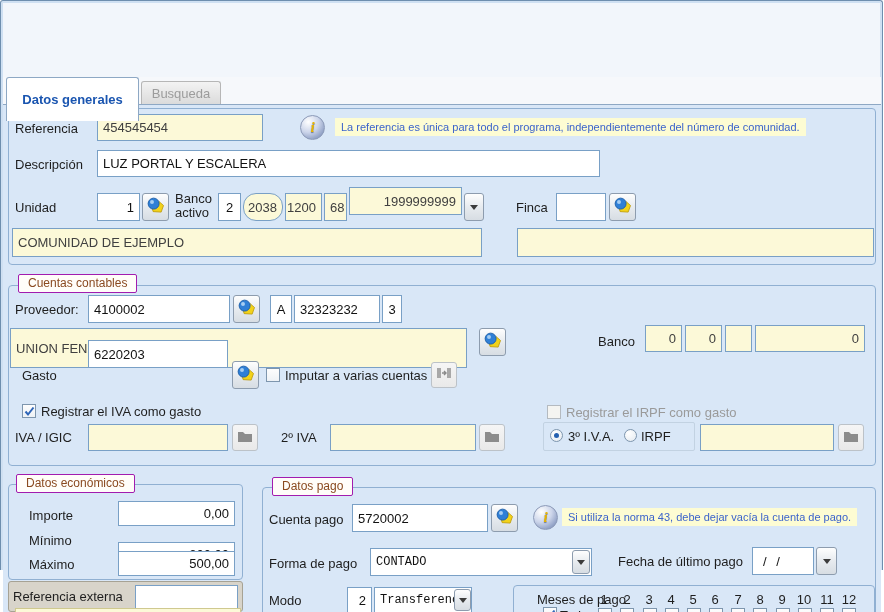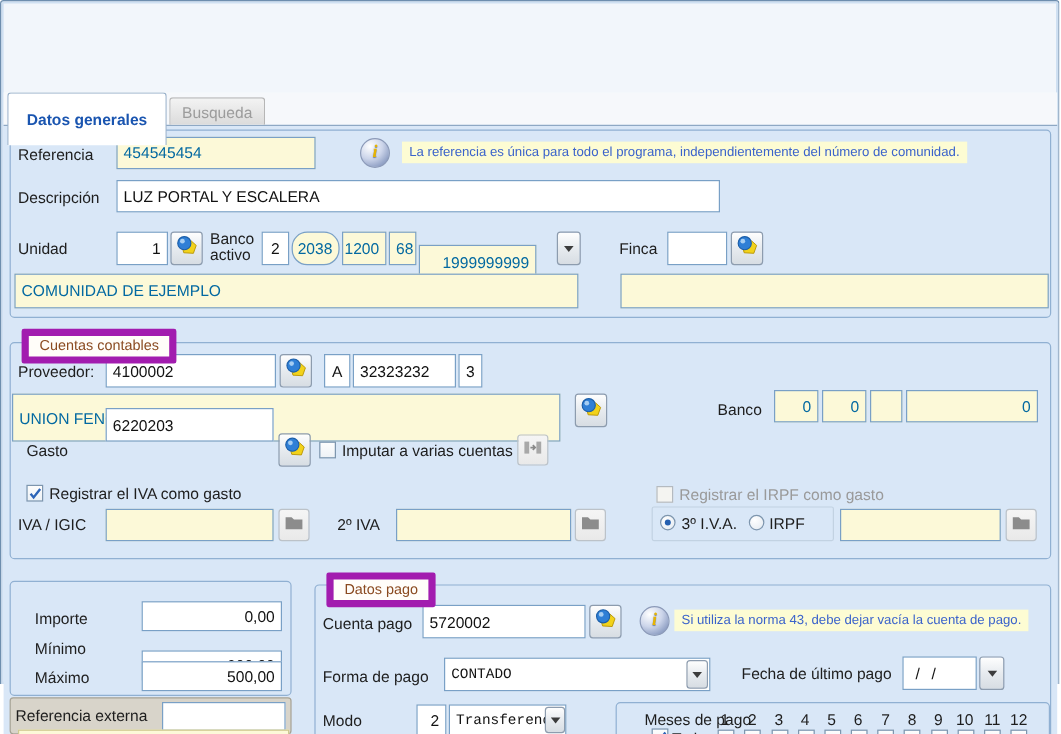--- a/index.html
+++ b/index.html
@@ -16,28 +16,28 @@
   .tabstrip{left:3px;top:77px;width:878px;height:27px;background:#f6f8fb;}
   .tab-active{left:6px;top:77px;width:133px;height:44px;background:#fff;border:1px solid #8ea8c4;border-bottom:none;
               border-radius:3px 3px 0 0;display:flex;align-items:center;justify-content:center;
               font-size:13px;font-weight:bold;color:#1a55b0;z-index:5;}
   .tab-inactive{left:141px;top:81px;width:80px;height:23px;background:linear-gradient(#f3f3f3,#dbdbdb);
                 border:1px solid #b6b6b6;border-bottom:none;border-radius:3px 3px 0 0;display:flex;align-items:center;
                 justify-content:center;font-size:13px;color:#9c9c9c;}
   .page{left:3px;top:104px;width:878px;height:508px;background:#d9e7f7;border-top:1px solid #8ea8c4;}
   
   .grp{border:1px solid #90b0d2;border-radius:4px;}
-  .grplbl{border:6px solid #a21caf;background:#fffdf9;color:#8a4a20;font-size:12px;padding:1px 9px 2px 9px;
+  .grplbl{border:1px solid #a21caf;background:#fffdf9;color:#8a4a20;font-size:12px;padding:1px 9px 2px 9px;
           border-radius:2px;white-space:nowrap;z-index:4;}
   
   .lbl{font-size:13px;color:#1e1e1e;white-space:nowrap;}
   .lbl.gray{color:#9a9a9a;}
   .fld{background:#fff;border:1px solid #79a0c6;font-size:13px;color:#111;padding:0 5px;
        display:flex;align-items:center;overflow:hidden;white-space:nowrap;}
-  .fld.dis{background:#fcf9d8;color:#0369a1;}
+  .fld.dis{background:#fcf9d8;color:#404040;}
   .fld.right{justify-content:flex-end;}
   .fld.center{justify-content:center;}
   .fld.mono{font-family:"Liberation Mono",monospace;font-size:12px;}
   .hint{background:#fdfcd3;color:#3b63cb;font-size:11px;padding:3px 6px;white-space:nowrap;}
   
   .btn{border:1px solid #8d9cae;border-radius:3px;background:linear-gradient(#fefefe,#e7ebef 50%,#d7dde3);
        display:flex;align-items:center;justify-content:center;}
   .btn.dis{border-color:#bcc2c8;background:linear-gradient(#f5f5f5,#e9e9e9);}
   .arrow-down{width:0;height:0;border-left:4px solid transparent;border-right:4px solid transparent;
               border-top:5px solid #3c3c3c;}
@@ -89,21 +89,21 @@
         </svg></span>
   </div>
   <span class="abs lbl" style="left:175px;top:192px;line-height:14px;">
     <span>Banco</span><br>
     <span>activo</span>
   </span>
   <div class="abs fld center" style="left:218px;top:193px;width:23px;height:28px;">2</div>
   <div class="abs fld dis right" style="left:243px;top:193px;width:40px;height:28px;border-radius:13px;">2038</div>
   <div class="abs fld dis right" style="left:285px;top:193px;width:37px;height:28px;">1200</div>
   <div class="abs fld dis" style="left:324px;top:193px;width:23px;height:28px;">68</div>
-  <div class="abs fld dis right" style="left:349px;top:204px;width:98px;height:28px;">1999999999</div>
+  <div class="abs fld dis right" style="left:349px;top:187px;width:113px;height:28px;">1999999999</div>
   <div class="abs btn" style="left:464px;top:193px;width:20px;height:28px;">
     <span class="arrow-down"></span>
   </div>
   <span class="abs lbl" style="left:516px;top:200px;">Finca</span>
   <div class="abs fld" style="left:556px;top:193px;width:50px;height:28px;"></div>
   <div class="abs btn" style="left:609px;top:193px;width:27px;height:28px;">
     <span><svg width="19" height="17" viewBox="0 0 20 18">
       <path d="M6 10 L14 5 L18.5 9 L16 16 L7.5 15.5 Z" fill="#f2d21a" stroke="#b89400" stroke-width="0.8"></path>
       <circle cx="8" cy="7" r="5.8" fill="#2f7fd6" stroke="#1b5ea8"></circle>
       <circle cx="6.3" cy="5.3" r="2.1" fill="#a5cdf2"></circle>
@@ -192,20 +192,21 @@
   <div class="abs radio" style="left:624px;top:429px;"></div>
   <span class="abs lbl" style="left:641px;top:429px;">IRPF</span>
   <div class="abs fld dis" style="left:700px;top:424px;width:134px;height:27px;"></div>
   <div class="abs btn dis" style="left:838px;top:424px;width:26px;height:27px;">
     <span><svg width="16" height="14" viewBox="0 0 16 14">
       <path d="M1 3 h5 l2 2 h7 v8 h-14 z" fill="#8c8c8c"></path>
         </svg></span>
   </div>
 
   <div class="abs grp" style="left:8px;top:484px;width:235px;height:96px;"></div>
+  <div class="abs grplbl" style="left:16px;top:474px;">Datos económicos</div>
   <span class="abs lbl" style="left:29px;top:508px;">Importe</span>
   <div class="abs fld right" style="left:118px;top:501px;width:117px;height:25px;">0,00</div>
   <span class="abs lbl" style="left:29px;top:533px;">Mínimo</span>
   <div class="abs fld right" style="left:118px;top:542px;width:117px;height:25px;">200,00</div>
   <span class="abs lbl" style="left:29px;top:557px;">Máximo</span>
   <div class="abs fld right" style="left:118px;top:551px;width:117px;height:25px;">500,00</div>
 
   <div class="abs graypanel" style="left:8px;top:581px;width:235px;height:31px;"></div>
   <span class="abs lbl" style="left:13px;top:589px;">Referencia externa</span>
   <div class="abs fld" style="left:135px;top:585px;width:103px;height:24px;"></div>

